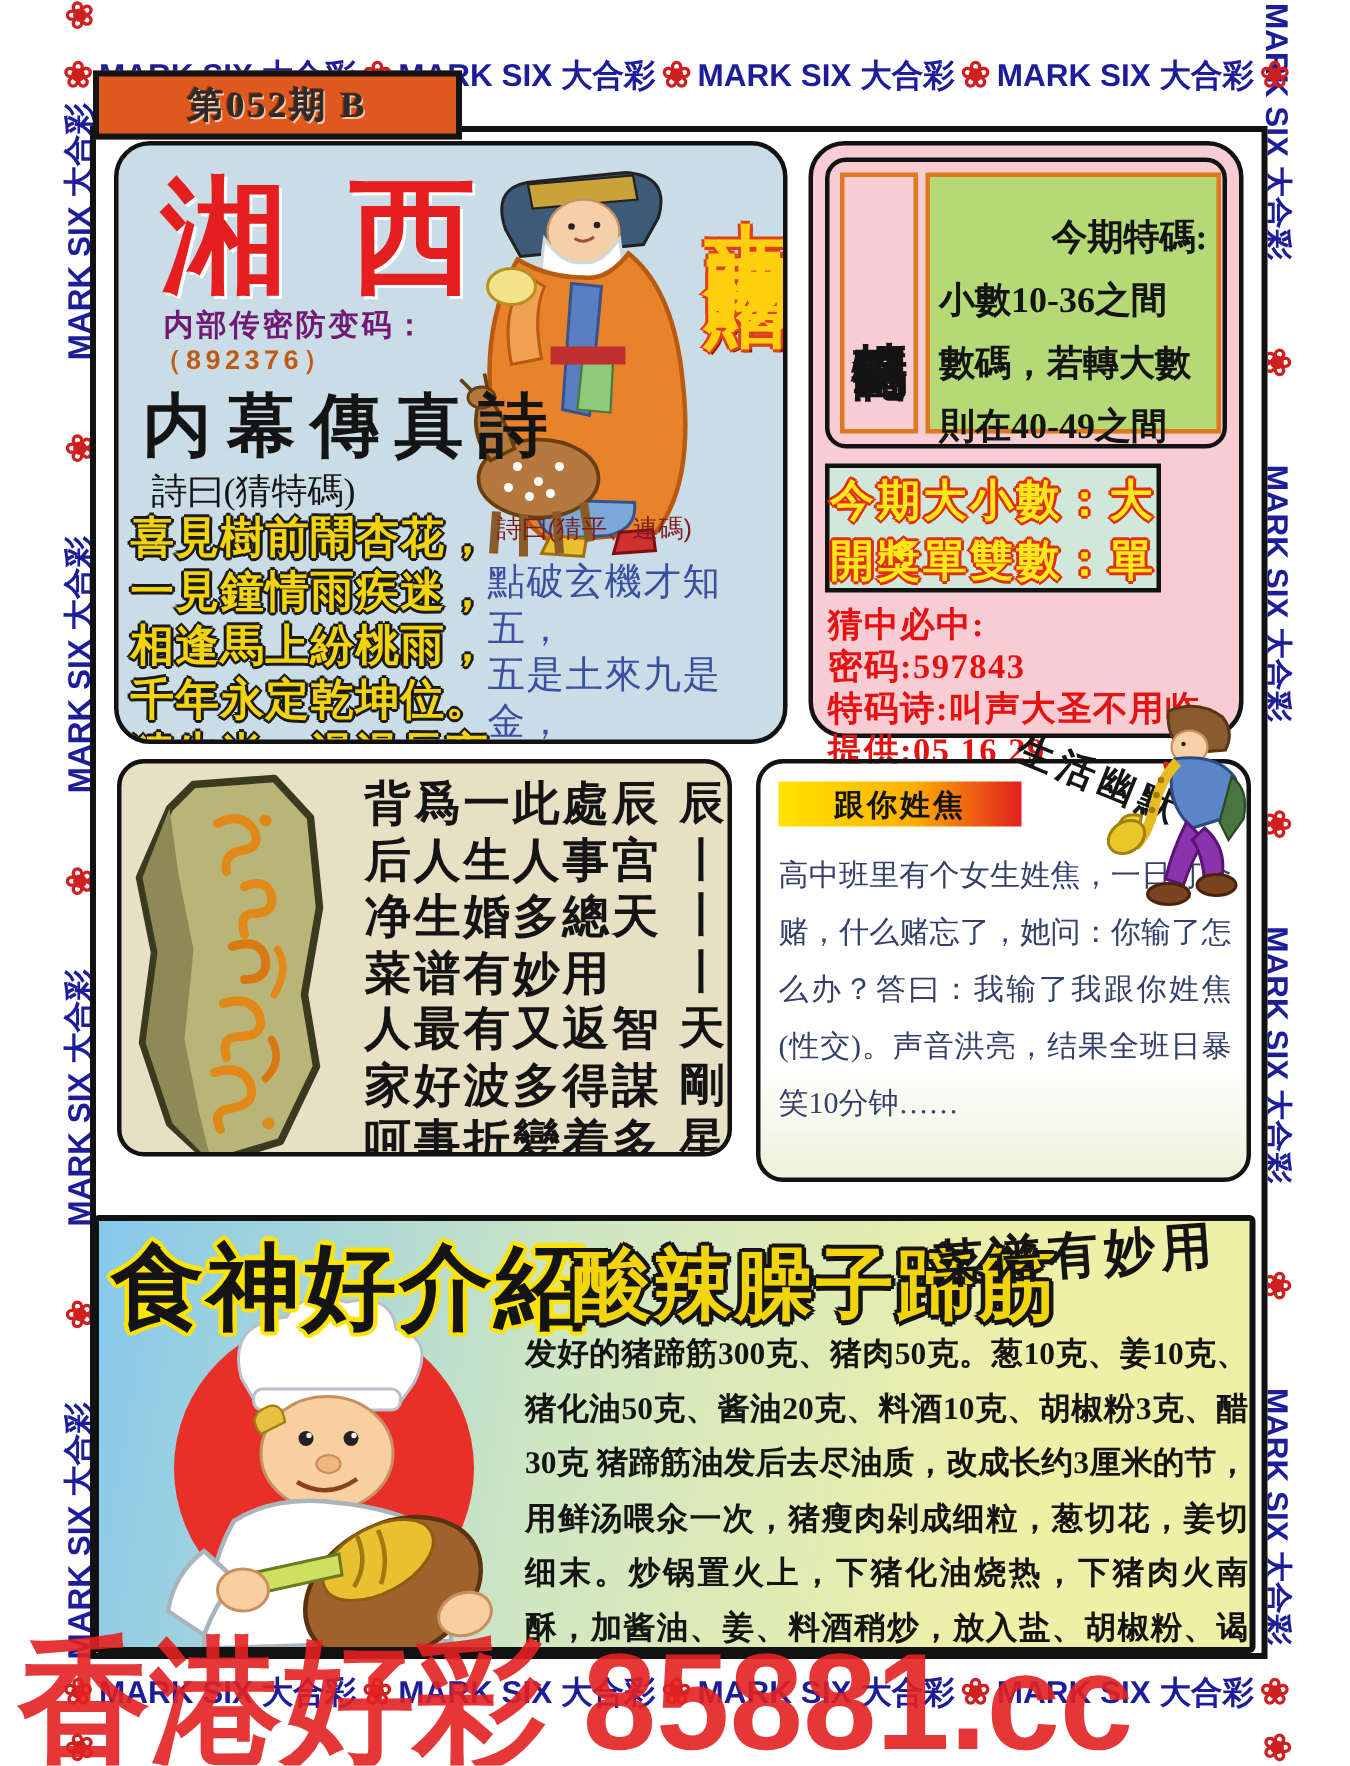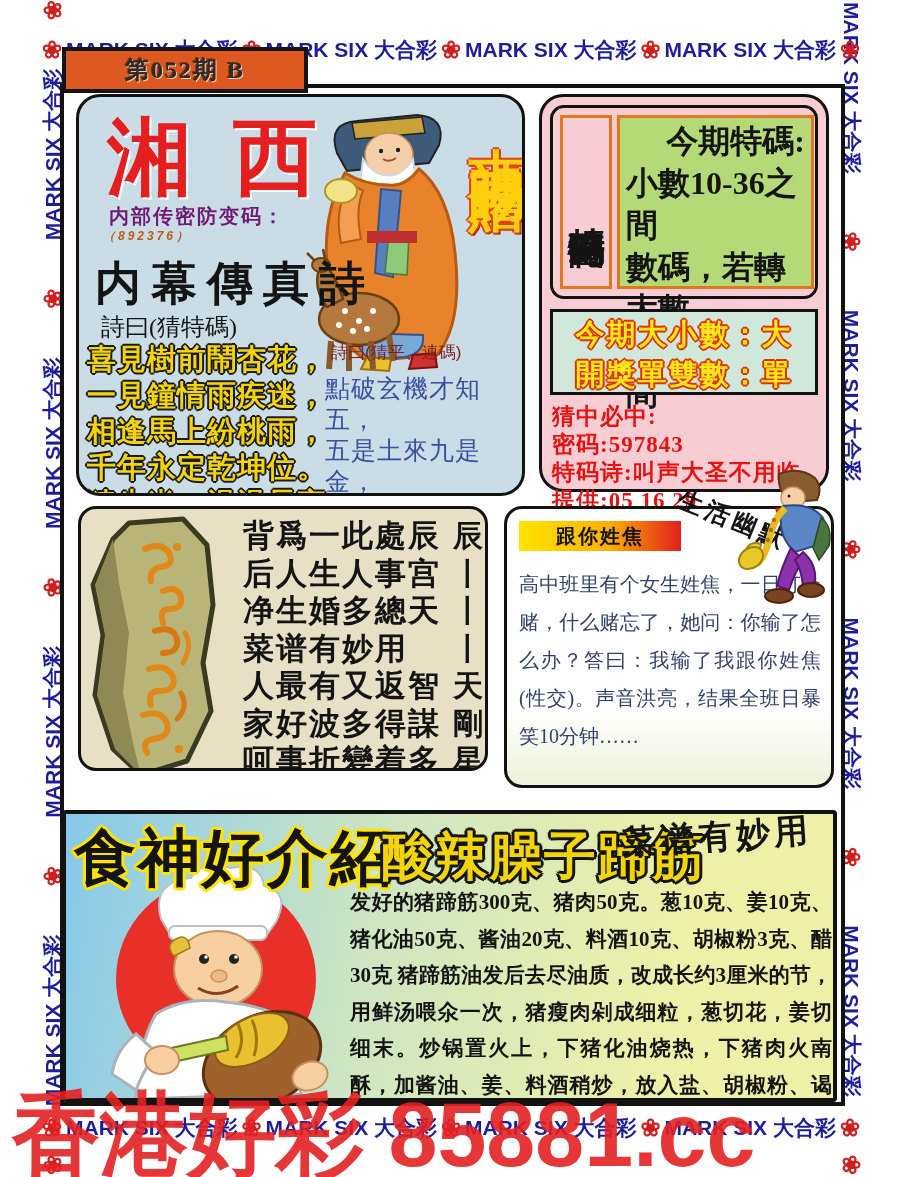--- a/index.html
+++ b/index.html
@@ -27,21 +27,21 @@
   #frame { position:absolute; left:60px; top:84px; width:785px; height:1022px;
            border:4px solid #121212; background:#fff; z-index:5; }
 
   .panel { position:absolute; border:3px solid #121212; z-index:10; }
 
   
   #p-xiangxi { left:76px; top:94px; width:449px; height:402px; border-radius:24px; background:#cadde6; overflow:hidden; }
   #xx-title { position:absolute; left:28px; top:4px; font-family:"Liberation Serif", serif; font-weight:bold;
               font-size:84px; color:#e51f1f; letter-spacing:42px; text-shadow:2px 2px 0 #fff; }
   #xx-code-label { position:absolute; left:30px; top:106px; font-size:20px; font-weight:bold; color:#701a75; letter-spacing:2px; }
-  #xx-code-value { position:absolute; left:24px; top:131px; font-size:12px; font-weight:bold; color:#c05a12; letter-spacing:3px;font-style:italic; }
+  #xx-code-value { position:absolute; left:24px; top:131px; font-size:18px; font-weight:bold; color:#c05a12; letter-spacing:3px; }
   #xx-subtitle { position:absolute; left:16px; top:156px; font-family:"Liberation Serif", serif; font-weight:bold;
                  font-size:46px; color:#141414; letter-spacing:10px; }
   #xx-poemlabel { position:absolute; left:22px; top:214px; font-family:"Liberation Serif", serif; font-size:24px; color:#141414; }
   #xx-poem { position:absolute; left:8px; top:244px; font-family:"Liberation Serif", serif; font-weight:bold;
              font-size:29px; line-height:36px; letter-spacing:1px; }
   .ytext { color:#f2d40e; text-shadow:-2px 0 #1a1a1a,2px 0 #1a1a1a,0 -2px #1a1a1a,0 2px #1a1a1a,
            -1px -1px #1a1a1a,1px 1px #1a1a1a,-1px 1px #1a1a1a,1px -1px #1a1a1a; }
   #xx-god { position:absolute; left:218px; top:-4px; width:178px; height:312px; }
   #xx-gift { position:absolute; left:388px; top:6px; writing-mode:vertical-rl; text-orientation:upright;
              font-family:"Liberation Serif", serif; font-weight:bold; font-size:56px; line-height:60px;
@@ -52,24 +52,24 @@
   #xx-poem2 { position:absolute; left:246px; top:276px; font-family:"Liberation Serif", serif;
               font-size:25px; line-height:31px; color:#3a4fa0; letter-spacing:1px; }
 
   
   #p-special { left:539px; top:94px; width:290px; height:398px; border-radius:24px; background:#f7ccd2; }
   #sp-rangebox { position:absolute; left:8px; top:8px; width:268px; height:194px; border:3px solid #121212; border-radius:14px; }
   #sp-rangetitle { position:absolute; left:7px; top:7px; width:52px; height:174px; border:3px solid #e07820;
                    writing-mode:vertical-rl; text-orientation:upright; font-weight:bold; font-size:37px;
                    line-height:46px; color:#141414; text-align:center; letter-spacing:2px; }
   #sp-rangetext { position:absolute; left:64px; top:7px; width:197px; height:174px; border:3px solid #e07820;
-                  background:#b6d977; font-family:"Liberation Serif", serif; font-size:32px; font-weight:bold;
-                  line-height:42px; color:#141414; padding:2px 6px; }
+                  background:#b6d977; font-family:"Liberation Serif", serif; font-size:24px; font-weight:bold;
+                  line-height:42px; color:#141414; padding:20px 6px; }
   #sp-rangetext .r1 { text-align:right; }
-  #sp-sizebox { position:absolute; left:8px; top:212px; width:268px; height:86px; border:3px solid #121212;
+  #sp-sizebox { position:absolute; left:8px; top:212px; width:224px; height:86px; border:3px solid #121212;
                 background:#cfe8d9; font-weight:bold; font-size:29px; line-height:40px; text-align:center;
                 letter-spacing:2px; padding-top:2px; }
   .ryellow { color:#ffe81a; text-shadow:-2px 0 #e03010,2px 0 #e03010,0 -2px #e03010,0 2px #e03010,
              -1px -1px #e03010,1px 1px #e03010,-1px 1px #e03010,1px -1px #e03010; }
   #sp-red { position:absolute; left:10px; top:306px; font-weight:bold; font-size:23px; line-height:28px;
             color:#e51212; font-family:"Liberation Serif", serif; letter-spacing:1px; }
 
   
   #p-stone { left:78px; top:506px; width:410px; height:265px; border-radius:18px; background:#e7e0c5; overflow:hidden; }
   #stone-svg { position:absolute; left:4px; top:4px; width:156px; height:270px; }

